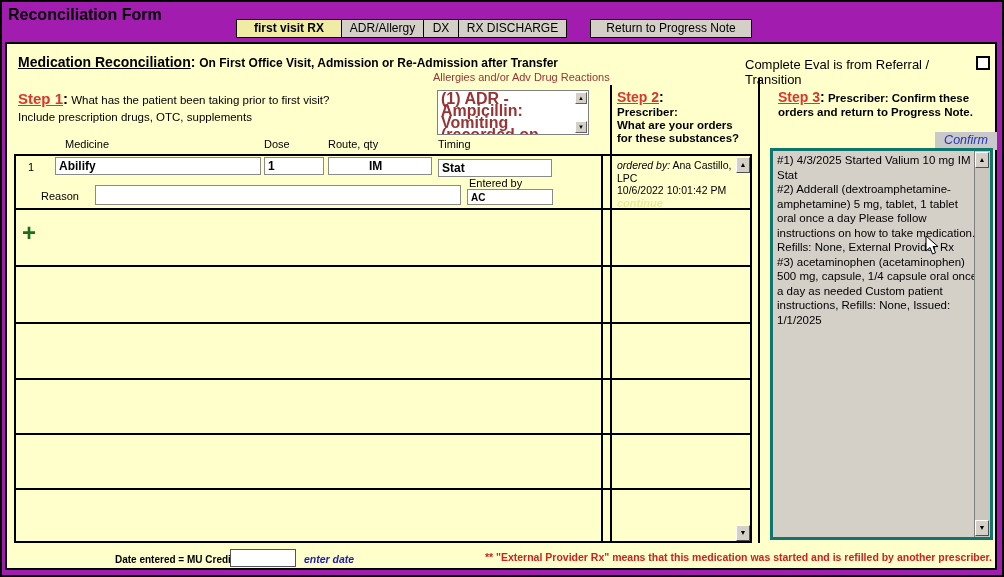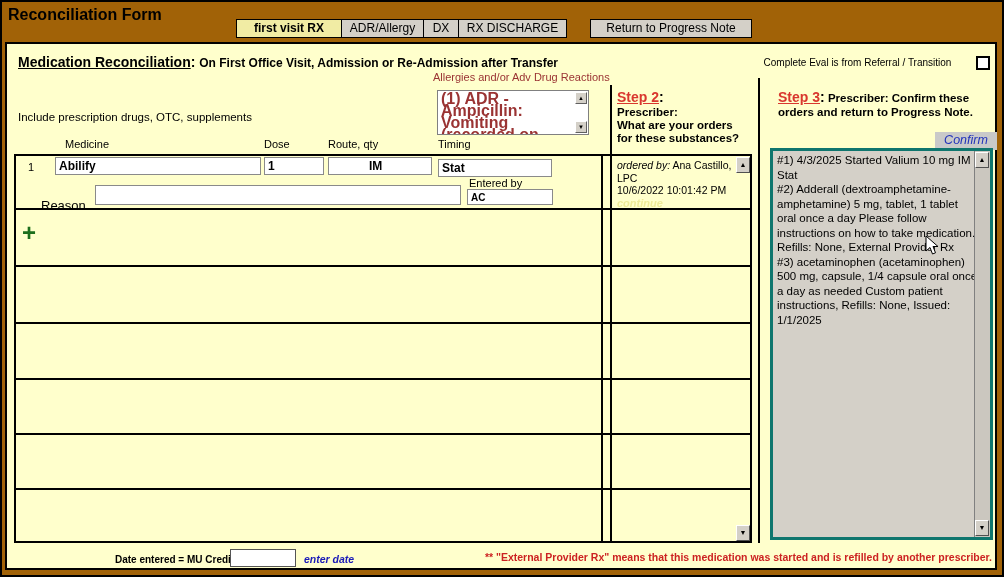--- a/index.html
+++ b/index.html
@@ -1,34 +1,34 @@
 <!DOCTYPE html>
 <html><head>
 <meta charset="utf-8">
 <style>
   * { margin:0; padding:0; box-sizing:border-box; }
   html,body { width:1004px; height:577px; background:#d4d0c8; font-family:"Liberation Sans",sans-serif; }
-  #screen { position:relative; width:1004px; height:577px; background:#a16207; box-shadow:inset 0 0 0 2px #000; overflow:hidden; }
+  #screen { position:relative; width:1004px; height:577px; background:#a21caf; box-shadow:inset 0 0 0 2px #000; overflow:hidden; }
   .abs { position:absolute; }
 
   
   #app-title { left:8px; top:6px; font-size:16px; font-weight:bold; color:#000; }
   .tab { position:absolute; top:19px; height:19px; border:1px solid #000; background:#d4d0c8;
          font-size:12px; text-align:center; line-height:17px; color:#000; cursor:default; }
   .tab.active { background:#f1eca4; font-weight:bold; }
   #btn-return { left:590px; top:19px; width:162px; height:19px; border:1px solid #000; background:#d4d0c8;
                 font-size:12px; text-align:center; line-height:17px; }
 
   
   #panel { left:5px; top:42px; width:992px; height:528px; background:#ffffcc; box-shadow:inset 0 0 0 2px #000; }
 
   #main-heading { left:13px; top:12px; font-size:14px; font-weight:bold; white-space:nowrap; }
   #main-heading .hname { text-decoration:underline; }
   #main-heading .hsuffix { font-size:12px; }
-  #complete-eval-label { left:740px; top:15px; width:225px; font-size:10px; text-align:center; }
+  #complete-eval-label { left:740px; top:15px; width:225px; font-size:13px; text-align:left; }
   #complete-eval-checkbox { left:971px; top:14px; width:14px; height:14px; background:#fff; border:2px solid #000; cursor:pointer; }
 
   #allergy-label { left:428px; top:29px; font-size:11px; color:#9a3333; }
   #allergy-box { left:432px; top:48px; width:152px; height:45px; background:#fff; border:1px solid #808080; overflow:hidden; }
   #allergy-text { position:absolute; left:3px; top:2px; width:130px; font-size:16px; font-weight:bold; color:#9a3333; line-height:12px; white-space:pre-line; }
   .mini-scroll { position:absolute; right:1px; width:12px; height:12px; background:#d4d0c8;
                  border:1px solid; border-color:#fff #606060 #606060 #fff; font-size:6px; line-height:10px; text-align:center; color:#000; cursor:pointer; }
 
   .step-title { color:#d9372e; font-weight:bold; font-size:15px; text-decoration:underline; }
   .step-colon { color:#000; font-weight:bold; font-size:15px; }
@@ -41,21 +41,21 @@
   
   #med-table { left:9px; top:112px; width:738px; height:389px; box-shadow:inset 0 0 0 2px #000; }
   .hline { position:absolute; left:0; width:738px; height:2px; background:#000; }
   #step2-divider-inner { position:absolute; left:587px; top:0; width:2px; height:389px; background:#000; }
 
   .row-num { left:23px; top:119px; font-size:11px; }
   .fld { position:absolute; background:#fff; border:1px solid #8a8a8a; font-family:"Liberation Sans",sans-serif;
          font-size:12px; font-weight:bold; padding:0 3px; color:#000; }
   .fld.plain { font-weight:bold; font-size:10px; }
   #entered-by-label { left:464px; top:135px; font-size:11px; }
-  #reason-label { left:36px; top:148px; font-size:13px;margin-top:8px; }
+  #reason-label { left:36px; top:148px; font-size:11px; }
   #add-row { left:17px; top:180px; font-size:24px; font-weight:bold; color:#1c6e1c; line-height:22px; cursor:pointer; }
 
   
   #step1-2-divider { left:605px; top:43px; width:2px; height:458px; background:#000; }
   #step2-block { left:612px; top:46px; width:140px; }
   #step2-block .s2line { font-size:11.5px; font-weight:bold; line-height:13px; }
   #step2-cell { left:612px; top:117px; width:122px; font-size:10.5px; line-height:12.5px; }
   #ordered-by-label { font-style:italic; }
   #continue-link { color:#eeeb98; font-weight:bold; font-style:italic; font-size:11px; cursor:pointer; }
   .sb-btn { position:absolute; width:14px; height:16px; background:#d4d0c8;
@@ -102,20 +102,24 @@
     <div class="abs" id="complete-eval-checkbox"></div>
 
     <div class="abs" id="allergy-label">Allergies and/or Adv Drug Reactions</div>
     <div class="abs" id="allergy-box">
       <div id="allergy-text">(1) ADR - Ampicillin: Vomiting
 (recorded on 1/22/2024)</div>
       <div class="mini-scroll" style="top:1px;">▲</div>
       <div class="mini-scroll" style="bottom:1px;">▼</div>
     </div>
 
+    <div class="abs" id="step1-block">
+      <span class="step-title">Step 1</span><span class="step-colon">:</span>
+      <span>What has the patient been taking prior to first visit?</span>
+    </div>
     <div class="abs" id="step1-sub">Include prescription drugs, OTC, supplements</div>
 
     <div class="colhead" style="left:60px;">Medicine</div>
     <div class="colhead" style="left:259px;">Dose</div>
     <div class="colhead" style="left:323px;">Route, qty</div>
     <div class="colhead" style="left:433px;">Timing</div>
 
     <div class="abs" id="med-table">
       <div class="hline" style="top:54px;"></div>
       <div class="hline" style="top:111px;"></div>

